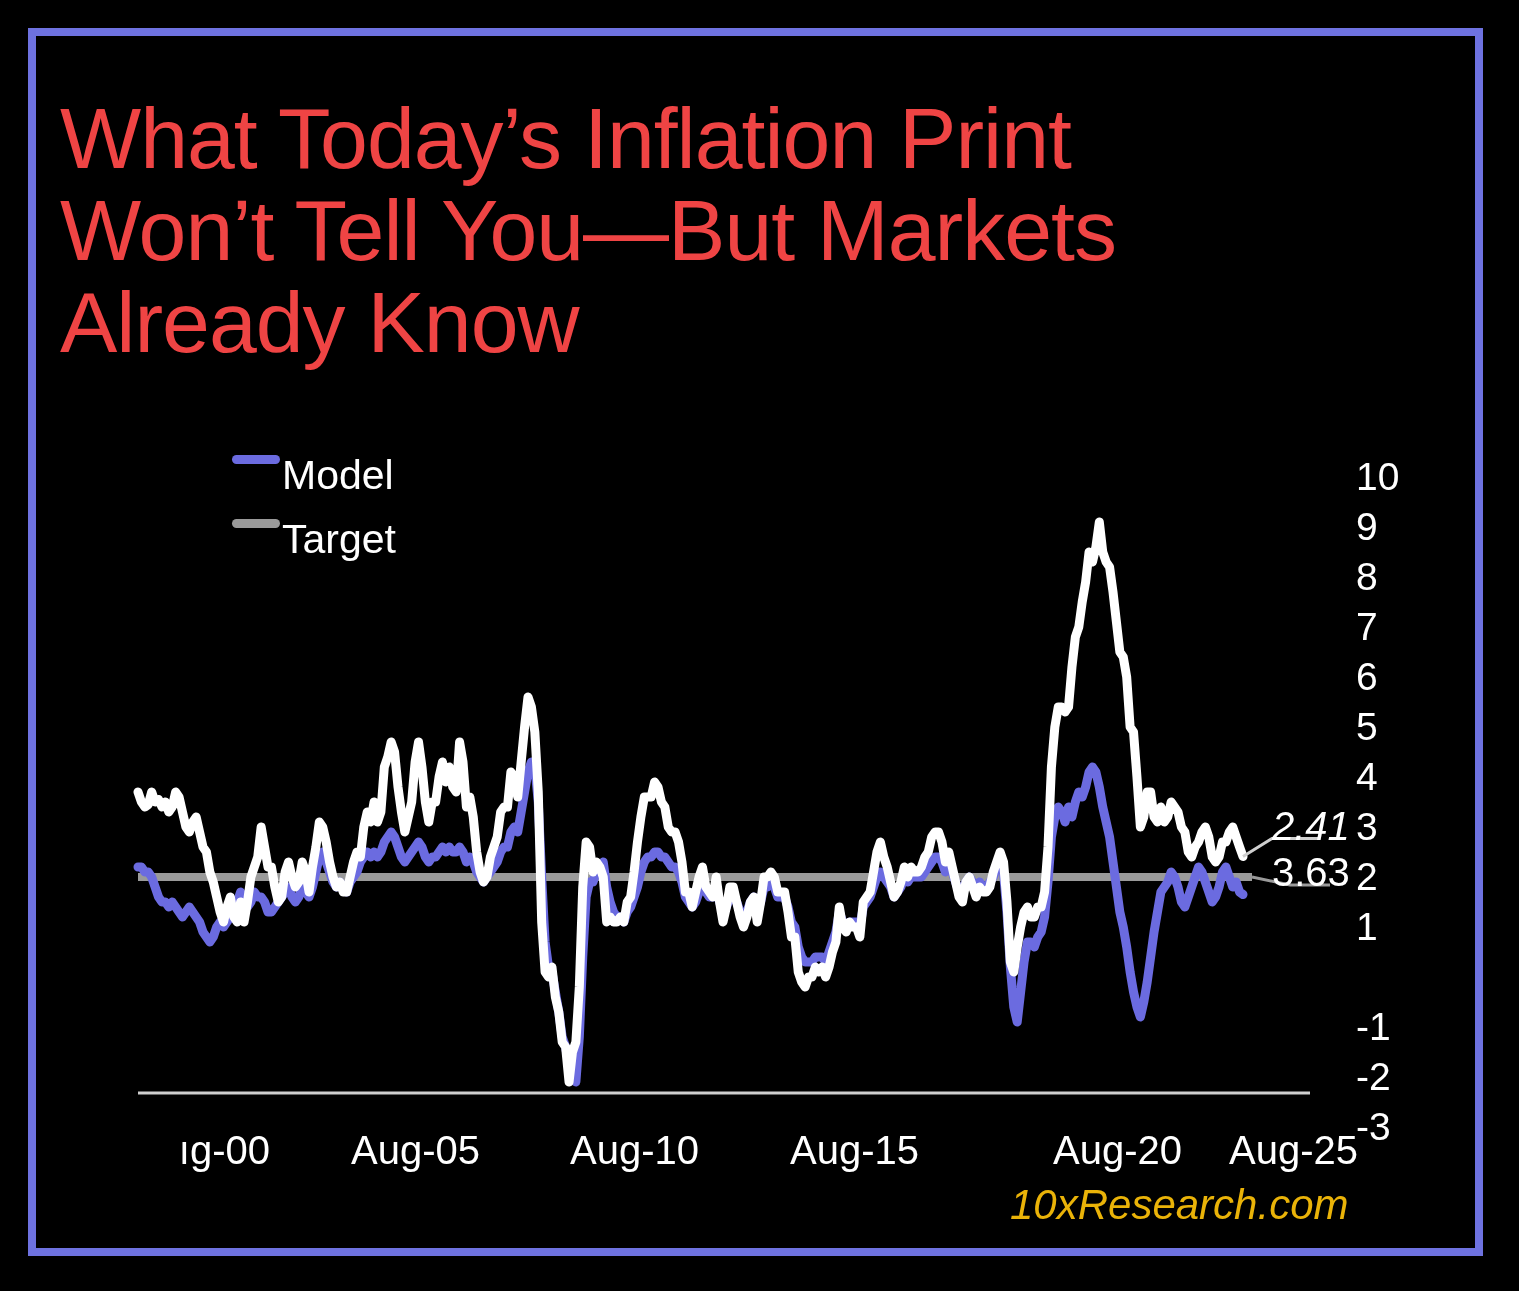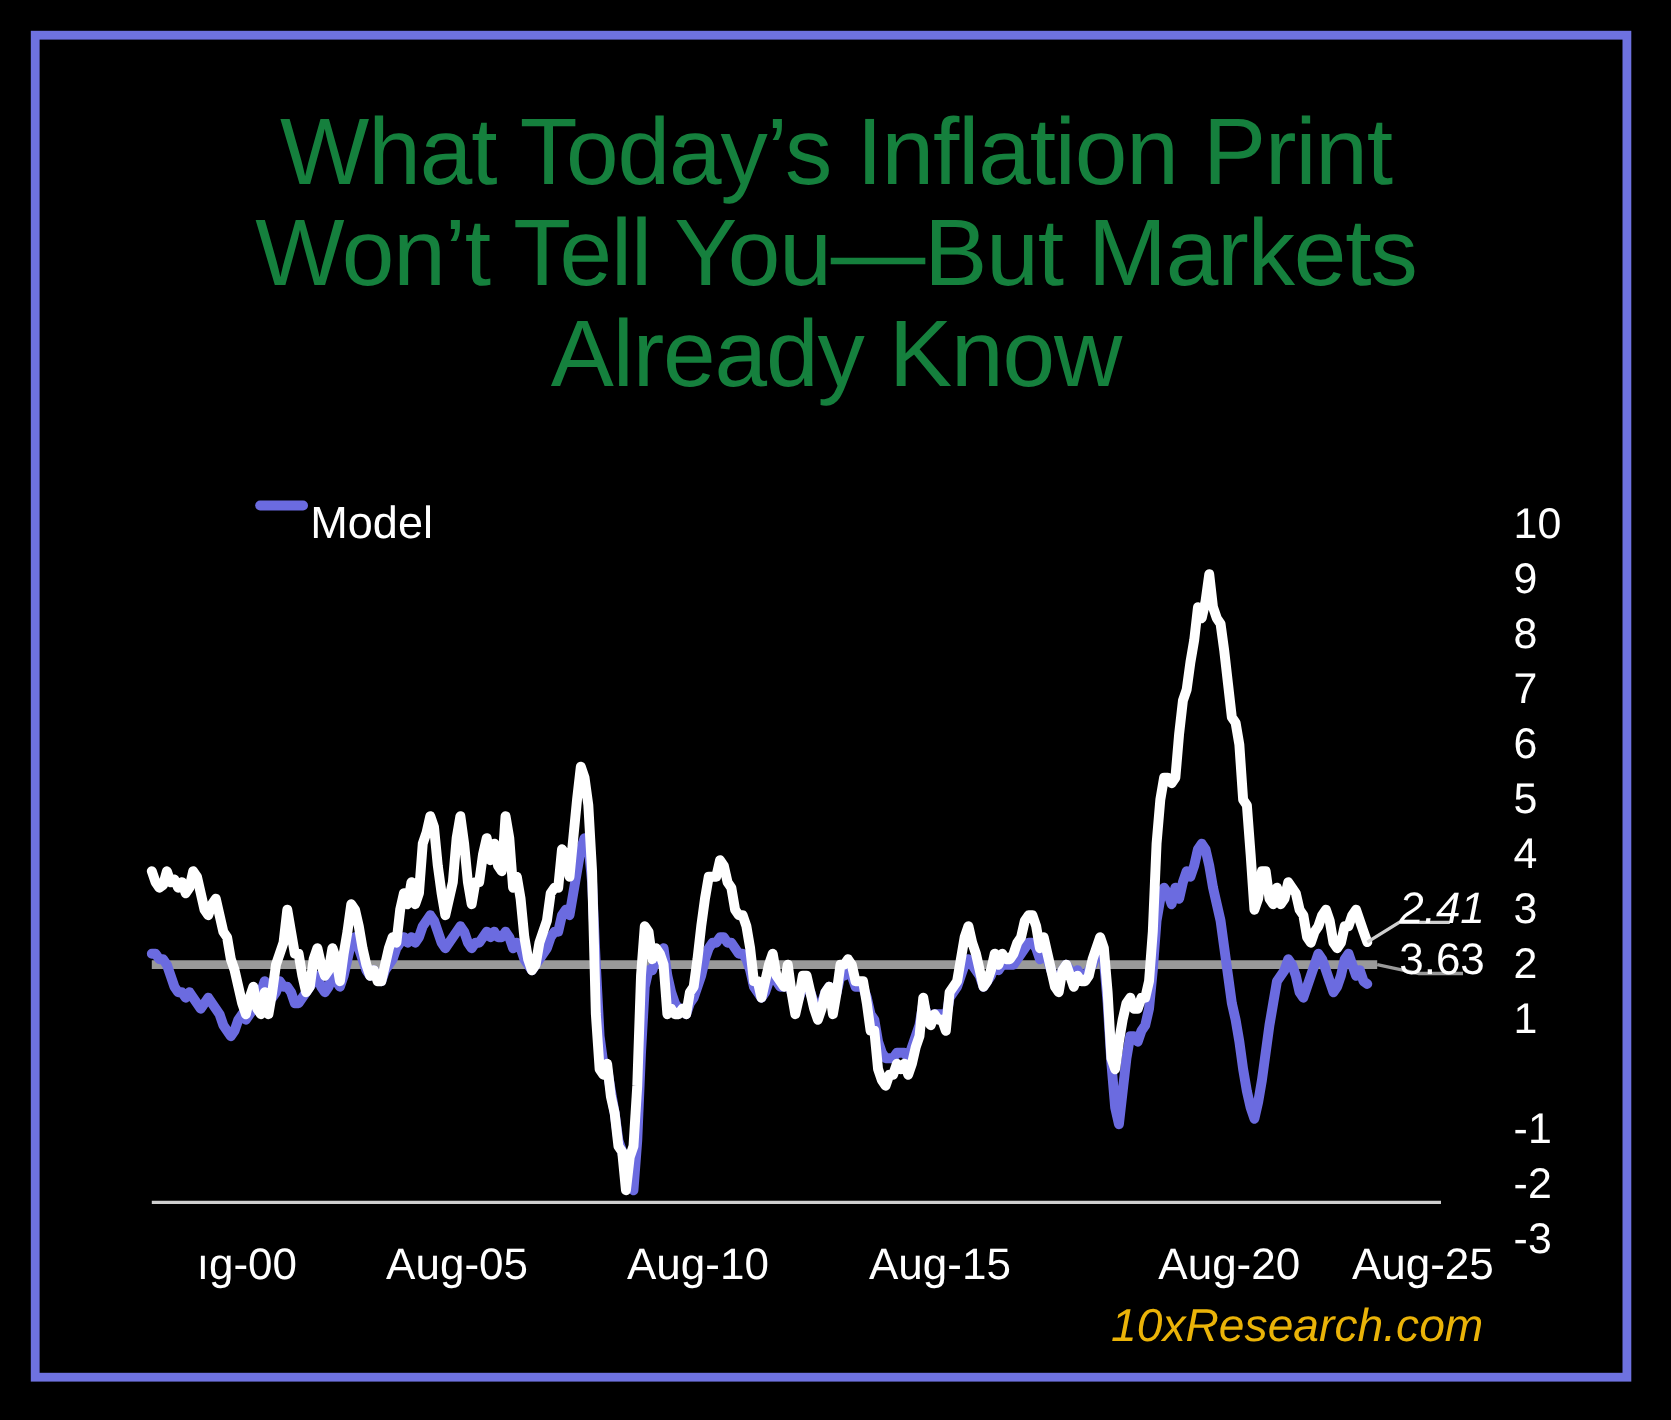--- a/index.html
+++ b/index.html
@@ -29,22 +29,22 @@
     border: 8px solid #6E72E0;
     box-sizing: border-box;
     pointer-events: none;
   }
   
   #title {
     position: absolute;
     left: 60px;
     top: 92px;
     width: 1400px;
-    text-align: center;
-    color: #15803d;
+    text-align: left;
+    color: #ef4444;
     font-family: "Liberation Sans", sans-serif;
     font-size: 86px;
     line-height: 1.07;
     font-weight: 400;
     letter-spacing: -1px;
     white-space: pre-line;
   }
   
   #chart-wrap {
     position: absolute;
@@ -86,21 +86,20 @@
     line-height: 1;
   }
   
   .ytick {
     position: absolute;
     color: #ffffff;
     font-size: 39px;
     font-family: "Liberation Sans", sans-serif;
     line-height: 1;
     text-align: center;
-    margin-left: 20px;
   }
   .xtick {
     position: absolute;
     color: #ffffff;
     font-size: 40px;
     font-family: "Liberation Sans", sans-serif;
     line-height: 1;
     white-space: nowrap;
     text-align: right;
   }
@@ -151,20 +150,24 @@
       <polyline id="cpi-leader" fill="none" stroke="#CFCFCF" stroke-width="3" points="1243,856.5 1272,838.5 1318,838.5"></polyline>
       <polyline id="target-leader" fill="none" stroke="#9A9A9A" stroke-width="3" points="1252,877 1290,885 1330,885"></polyline>
     </svg>
   </div>
 
   <div id="legend">
     <div class="legend-row">
       <span class="legend-swatch" style="background:#6B6BE0"></span>
       <span class="legend-label">Model</span>
     </div>
+    <div class="legend-row">
+      <span class="legend-swatch" style="background:#9A9A9A"></span>
+      <span class="legend-label">Target</span>
+    </div>
   </div>
 
   <div id="y-ticks">
       <div class="ytick" style="left: 1356px; top: 457px;">10</div>
       <div class="ytick" style="left: 1356px; top: 507px;">9</div>
       <div class="ytick" style="left: 1356px; top: 557px;">8</div>
       <div class="ytick" style="left: 1356px; top: 607px;">7</div>
       <div class="ytick" style="left: 1356px; top: 657px;">6</div>
       <div class="ytick" style="left: 1356px; top: 707px;">5</div>
       <div class="ytick" style="left: 1356px; top: 757px;">4</div>

